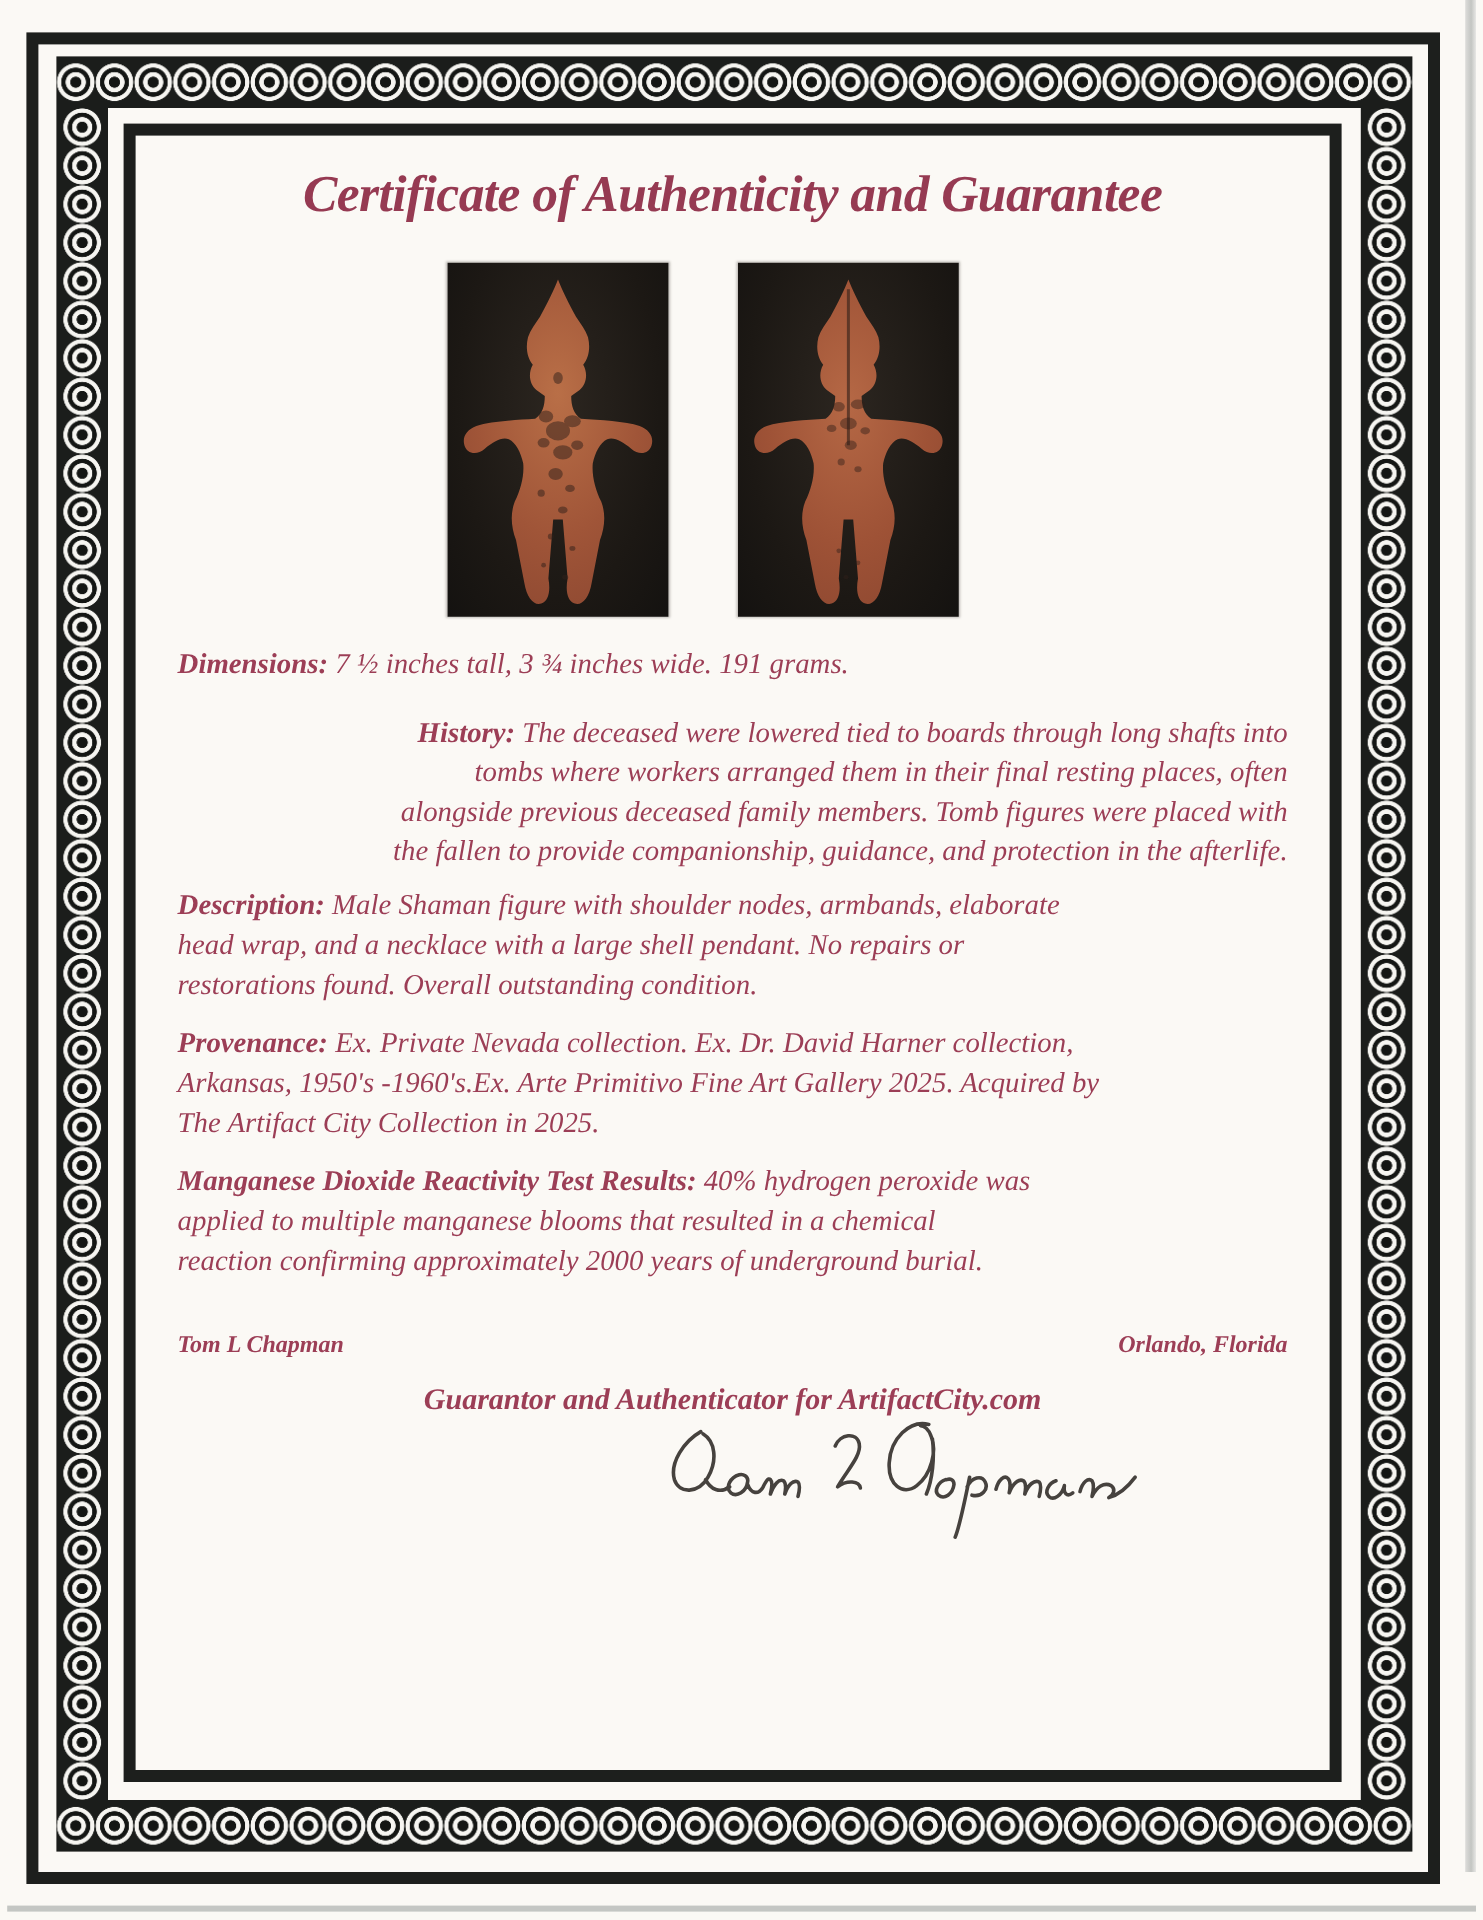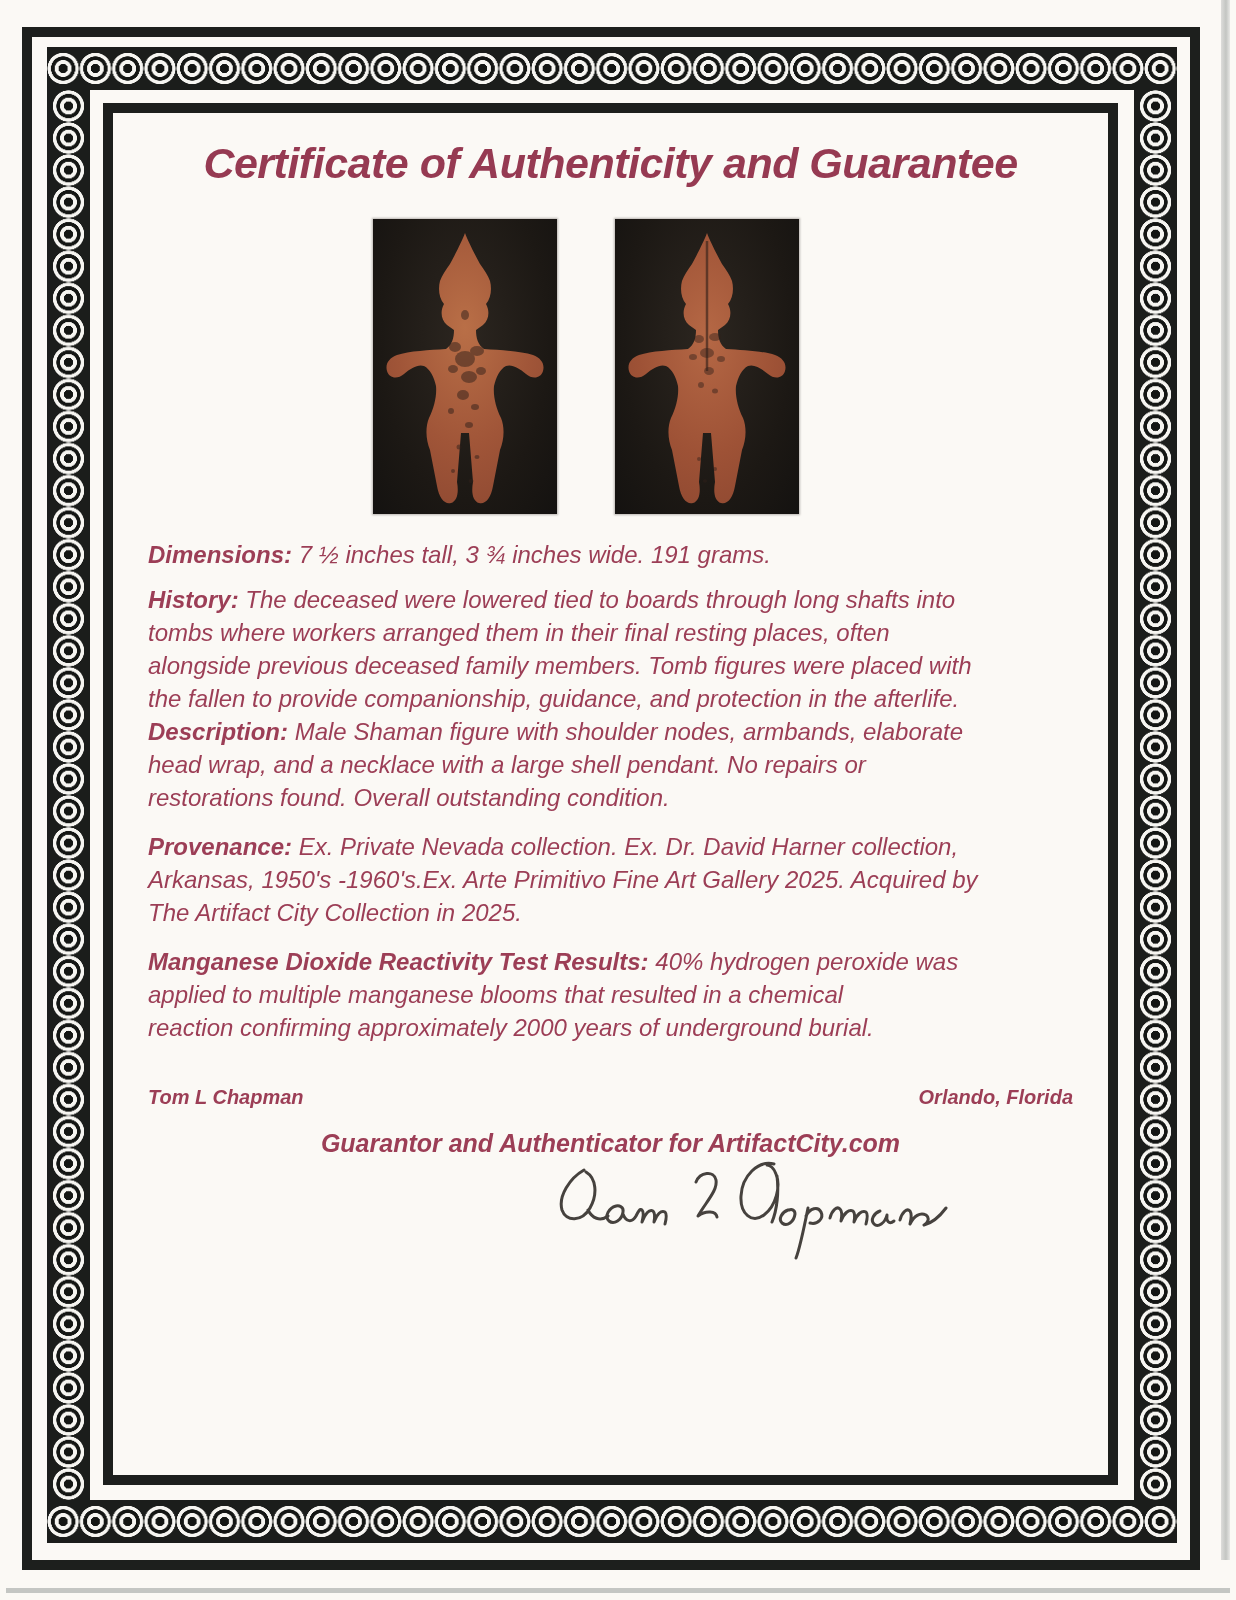--- a/index.html
+++ b/index.html
@@ -1,21 +1,21 @@
 <!DOCTYPE html>
 <html><head>
 <meta charset="utf-8">
 <style>
   html,body{margin:0;padding:0;background:#ffffff;}
   .page{
     position:relative;
     width:1236px;height:1600px;
     background:#fbf9f5;
     overflow:hidden;
-    font-family:Liberation Sans, sans-serif;
+    font-family:Liberation Serif, serif;
   }
   
   .scan-edge-right{position:absolute;left:1221px;top:0;width:9px;height:1560px;
     background:linear-gradient(90deg,#d8d8d6,#b9bcb9 55%,#e4e4e2);opacity:.85;}
   .scan-edge-bottom{position:absolute;left:6px;top:1588px;width:1224px;height:5px;
     background:#b7b9b7;opacity:.8;}
 
   
   .frame-outer{position:absolute;left:22px;top:27px;width:1178px;height:1543px;
     border:10px solid #1d1f1d;box-sizing:border-box;}
@@ -52,22 +52,22 @@
   .photos{margin-top:28px;display:flex;justify-content:center;gap:58px;
     transform:translateX(-25px);}
   .photo{position:relative;width:184px;height:295px;
     background:radial-gradient(ellipse at 50% 40%, #2c2620 0%, #1c1814 65%, #141210 100%);
     box-shadow:0 0 2px 1px rgba(60,55,50,.35);}
   .photo svg{position:absolute;inset:0;}
 
   .sec{margin:0;font-size:24px;line-height:33px;}
   .sec .lbl{font-weight:bold;}
   .sec-dimensions{margin-top:24px;}
-  .sec-history{margin-top:12px;}
-  .sec-description{margin-top:0;}
+  .sec-history{margin-top:24px;text-align:right;}
+  .sec-description{margin-top:12px;}
   .sec-provenance{margin-top:16px;}
   .sec-test{margin-top:16px;}
 
   .credits{margin-top:42px;display:flex;justify-content:space-between;
     align-items:baseline;font-size:20px;font-weight:bold;}
   .guarantor{margin:20px 0 0;text-align:center;font-size:25px;font-weight:bold;}
 
   .sig-row{position:relative;margin-top:10px;height:86px;}
   .sig-svg{position:absolute;left:390px;top:-14px;width:420px;height:110px;overflow:visible;}
 </style>

